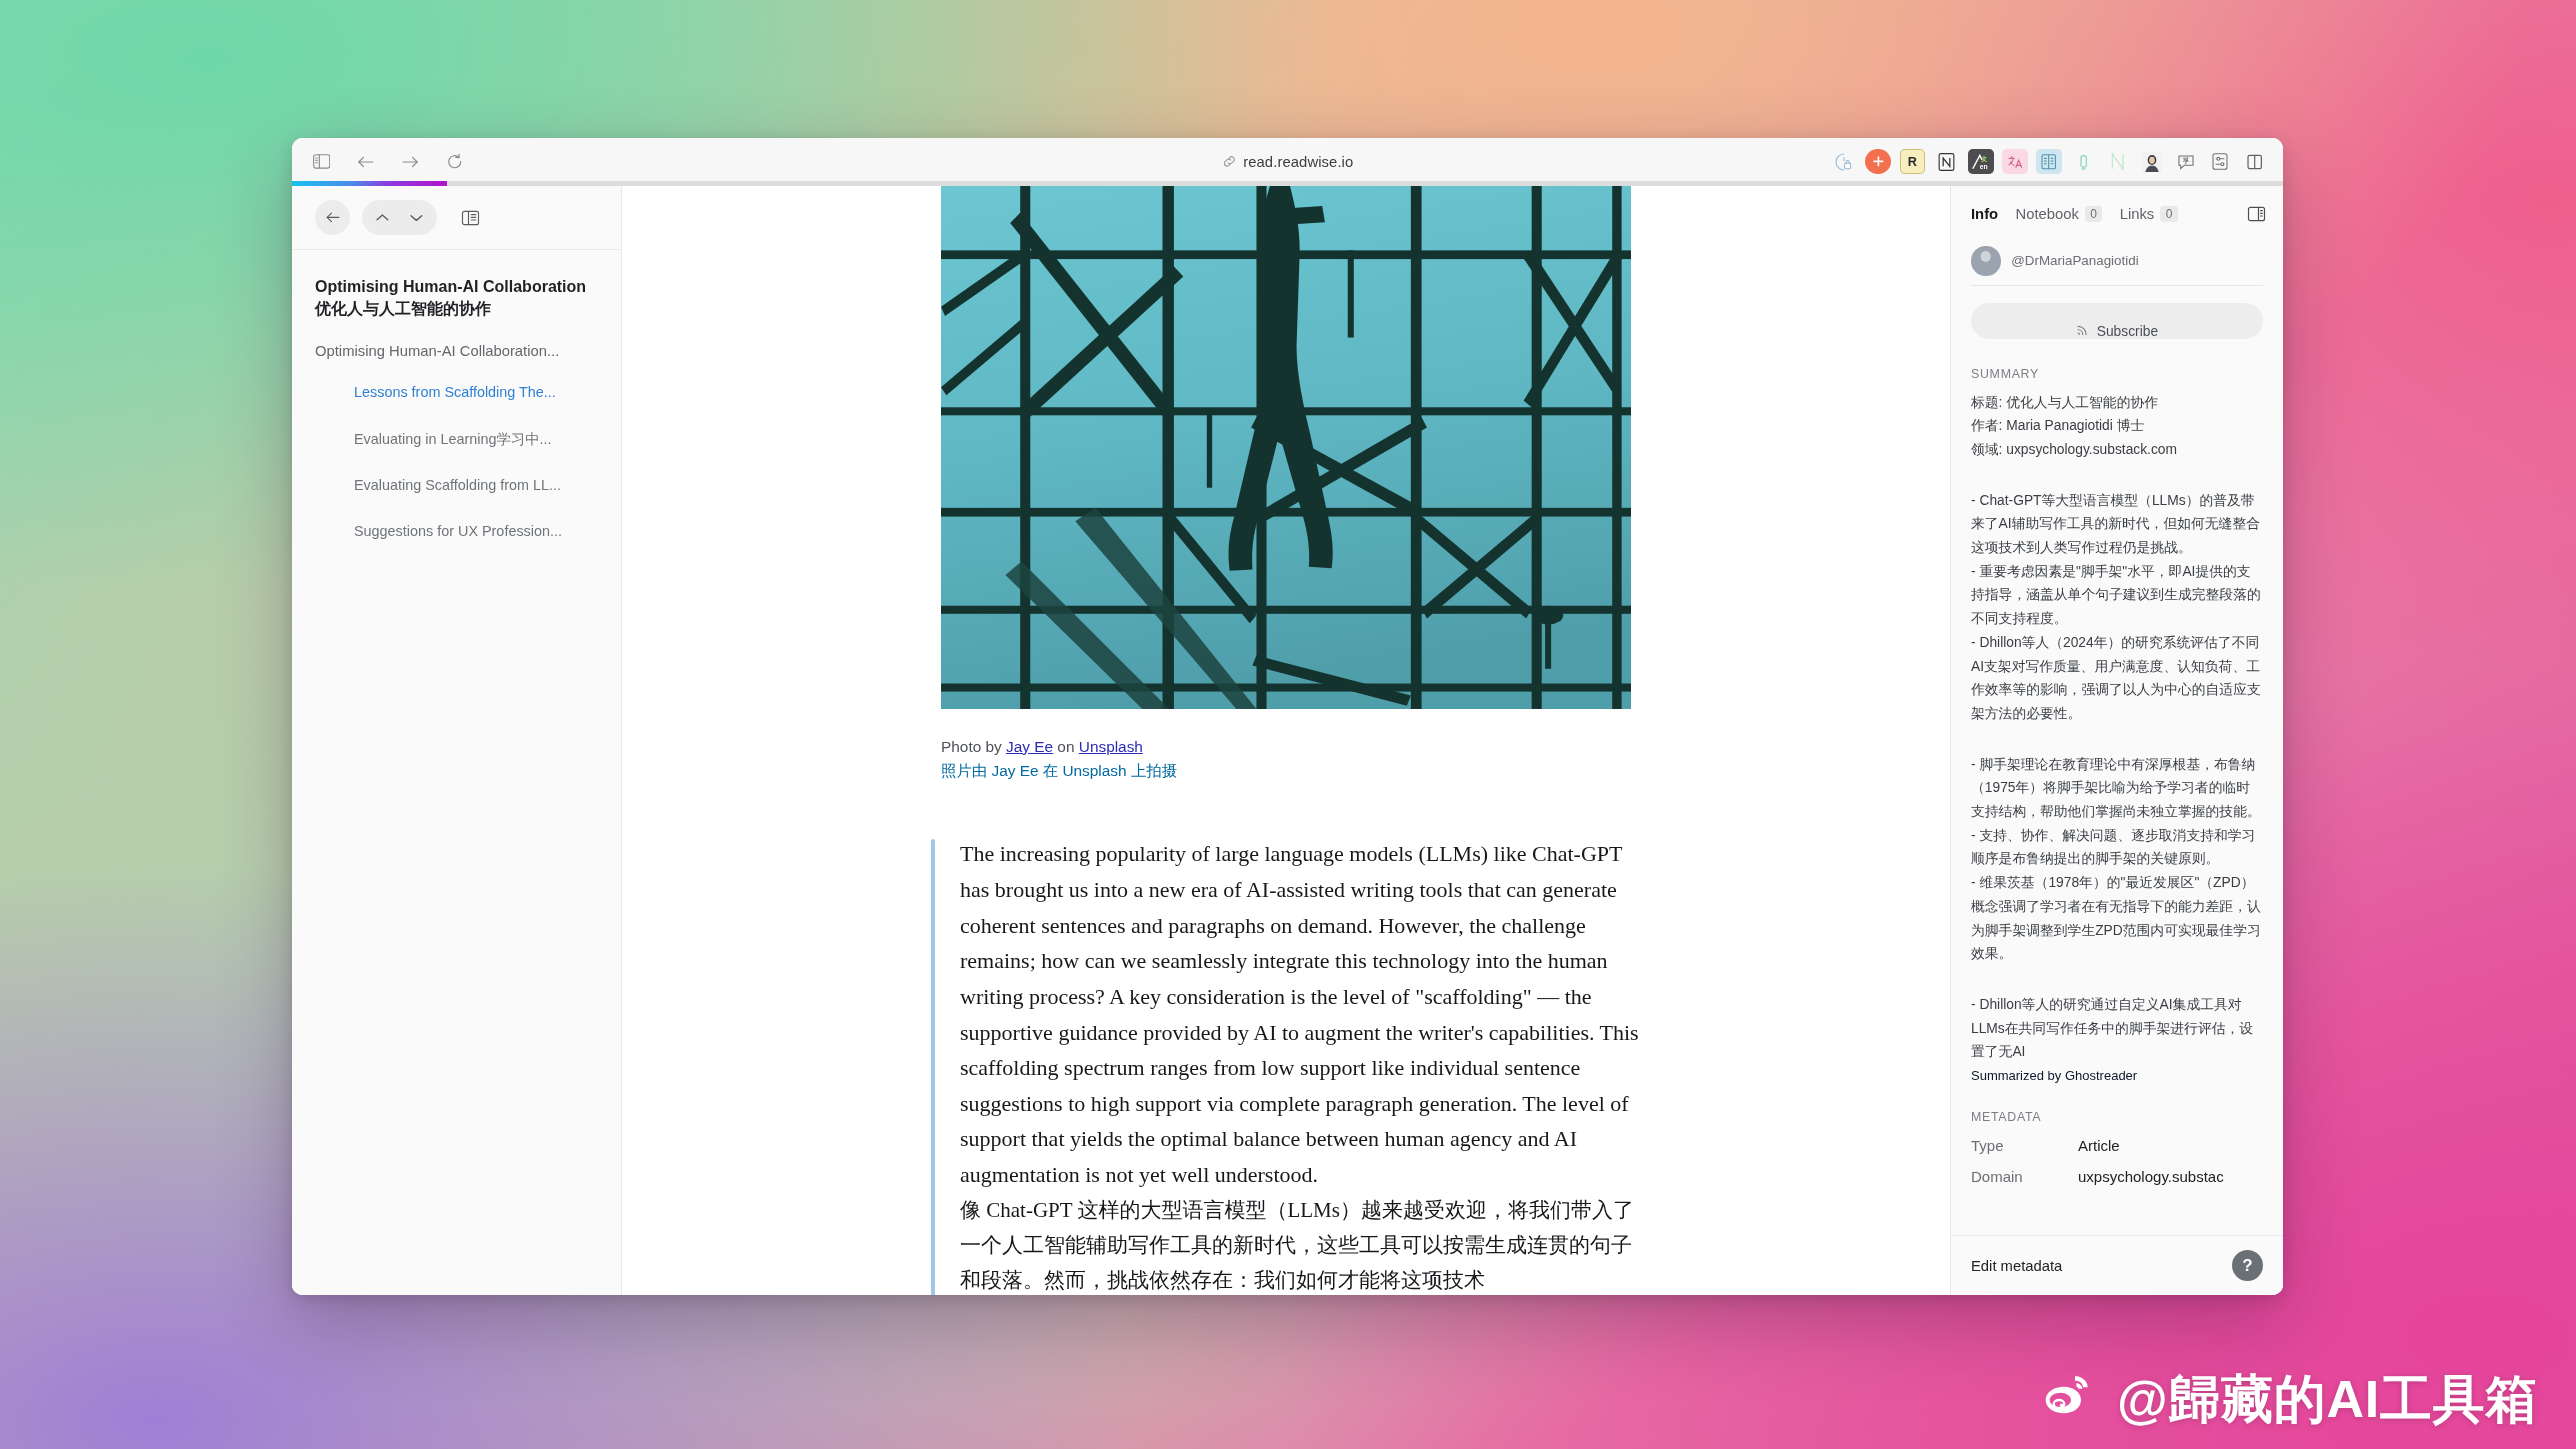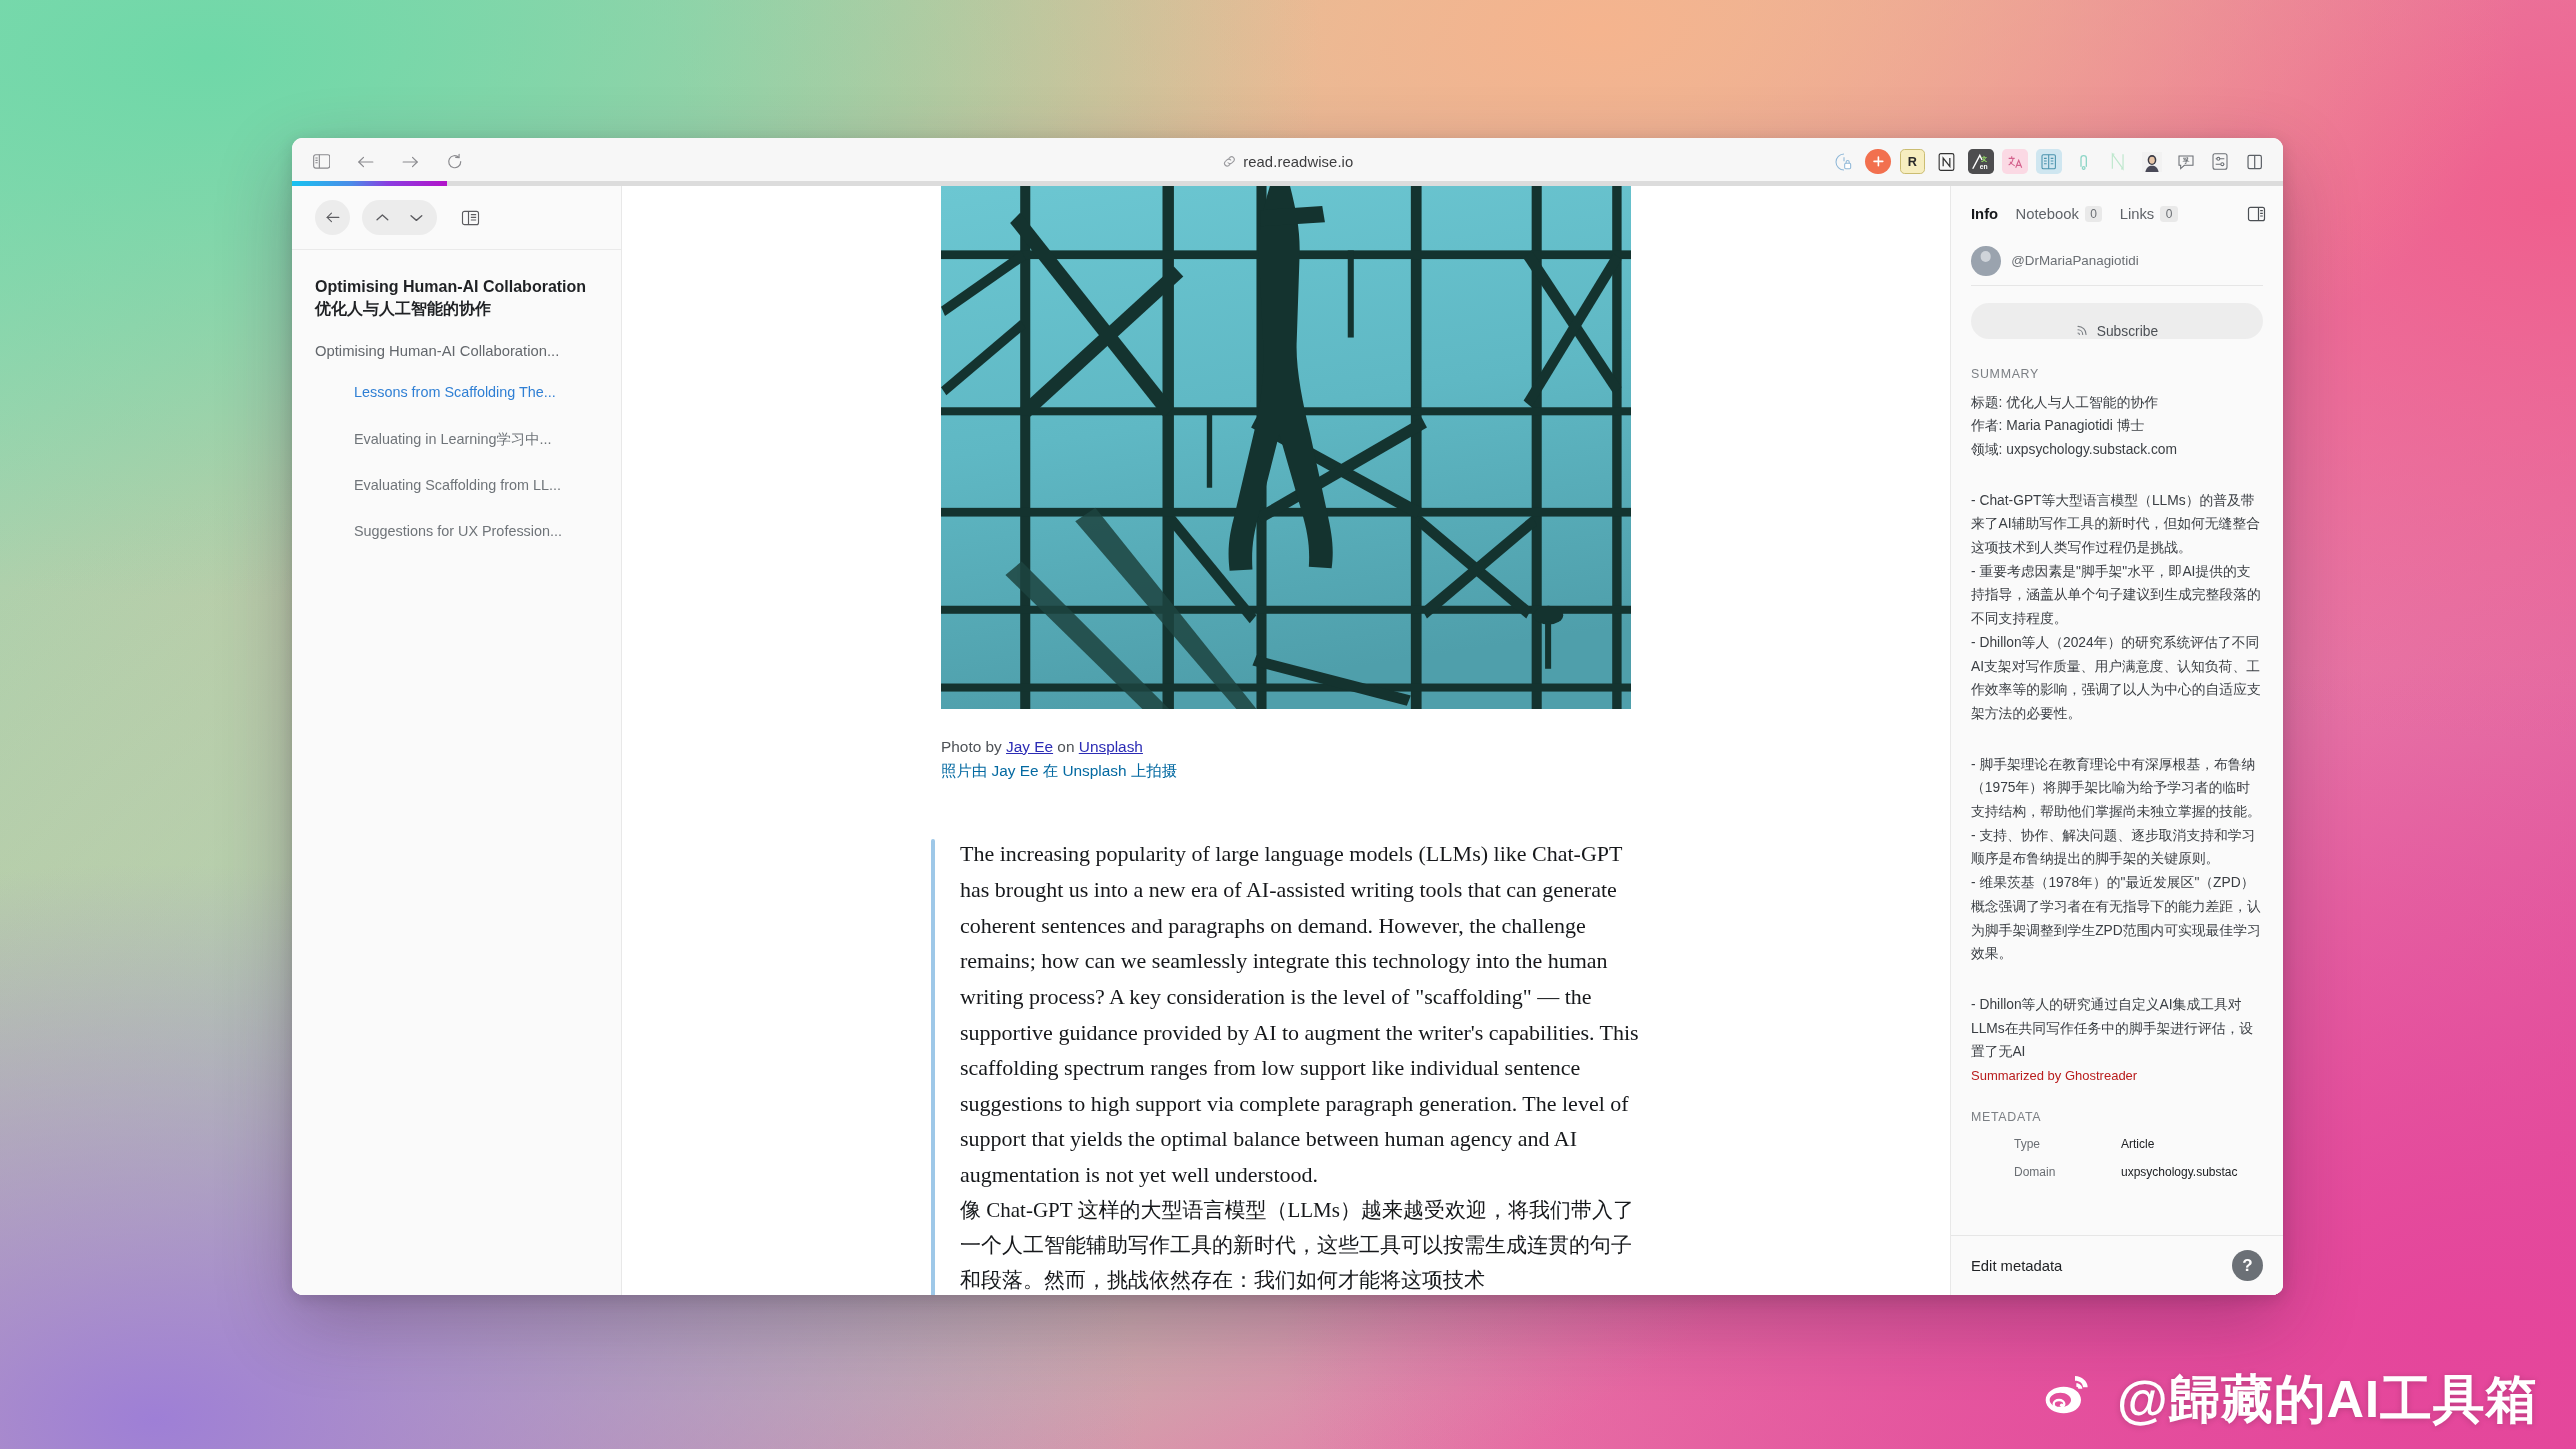--- a/index.html
+++ b/index.html
@@ -219,28 +219,28 @@
   .sec-label {
     margin-top: 28px;
     font-size: 12.4px; letter-spacing: 0.7px;
     color: #7b7f84;
   }
   .sum-block { margin-top: 9.4px; }
   .sum-line {
     font-size: 13.8px; line-height: 1.72; color: #3a3e43;
   }
   .sum-gap { height: 17.4px; }
-  .sum-credit { font-size: 13px; color: #b91c1c; margin-top: 4px; }
+  .sum-credit { font-size: 13px; color: #0f172a; margin-top: 4px; }
 
   .meta-label {
     margin-top: 27px; font-size: 12.4px; letter-spacing: 0.7px; color: #7b7f84;
   }
   .meta-row {
     display: flex; align-items: baseline;
-    margin-top: 13.4px; font-size: 12px; margin-left: 43px;
+    margin-top: 13.4px; font-size: 15px;
   }
   .meta-key { width: 107px; color: #6b6f74; }
   .meta-val { color: #202225; white-space: nowrap; overflow: hidden; }
 
   .rp-footer {
     position: absolute; left: 0; right: 0; bottom: 0;
     height: 60px;
     background: #fafafa;
     border-top: 0.7px solid #e6e6e6;
     display: flex; align-items: center;

